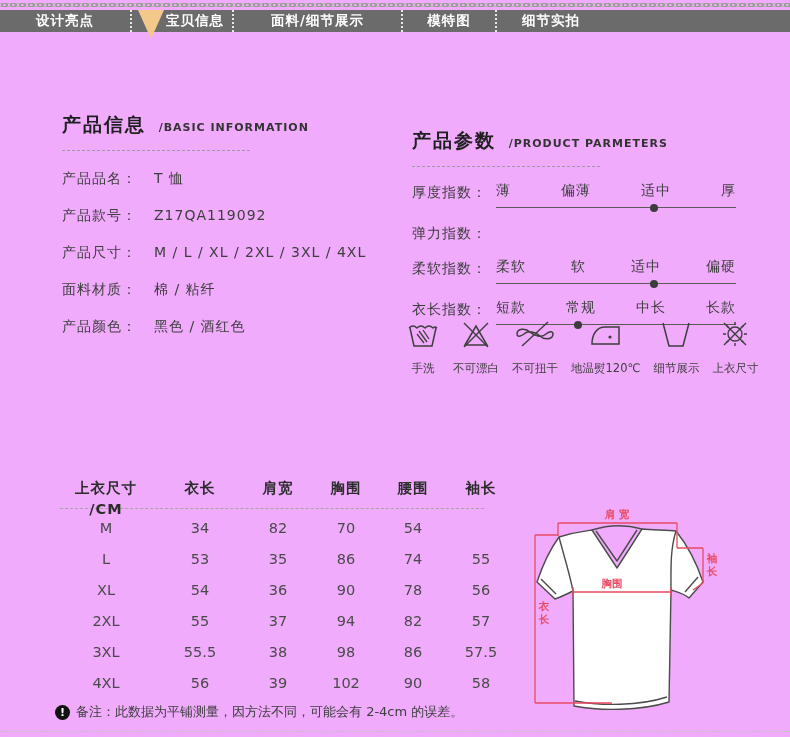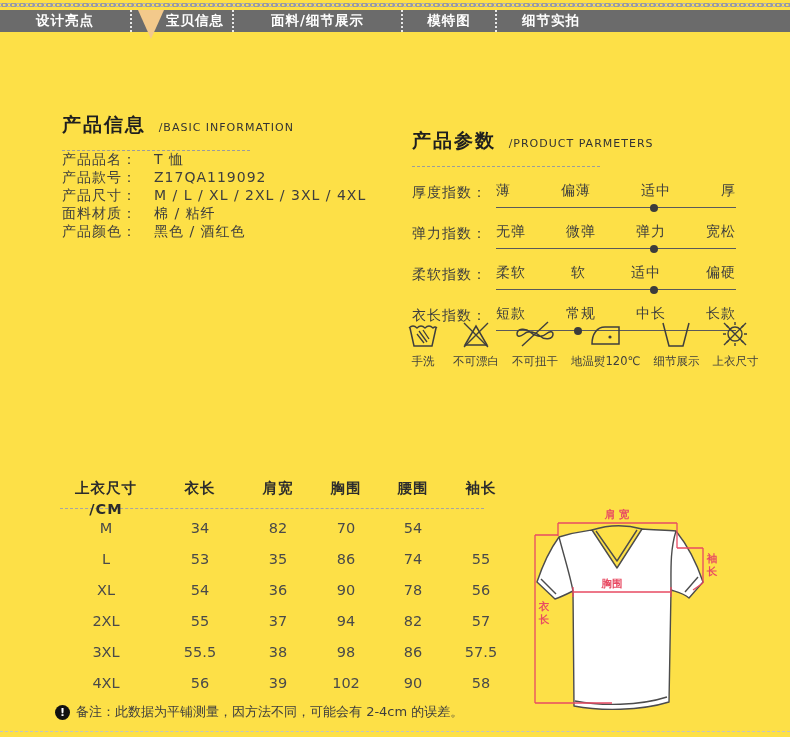--- a/index.html
+++ b/index.html
@@ -1,16 +1,16 @@
 <!DOCTYPE html>
 <html><head>
 <meta charset="utf-8">
 <style>
   html,body{margin:0;padding:0;background:#fff;}
-  .page{position:relative;width:790px;height:737px;background:#fde047;overflow:hidden;
+  .page{position:relative;width:790px;height:737px;background:#f0abfc;overflow:hidden;
         font-family:"DejaVu Sans","Liberation Sans",sans-serif;color:#3e3e3e;}
 
   
   .chain{position:absolute;left:0;top:0;width:790px;height:10px;
     background-image:
       radial-gradient(ellipse 4.5px 3px at 4.5px 5px, rgba(255,255,255,0) 38%, #9b9b9b 42%, #9b9b9b 72%, rgba(255,255,255,0) 76%),
       radial-gradient(ellipse 4.5px 3px at 4.5px 5px, rgba(255,255,255,0) 38%, #b3b3b3 42%, #b3b3b3 72%, rgba(255,255,255,0) 76%);
     background-size:9px 10px,9px 10px;background-position:0 0,4px 0;background-repeat:repeat-x,repeat-x;}
 
   
@@ -19,41 +19,41 @@
     color:#fff;font-size:13.5px;font-weight:bold;letter-spacing:1px;cursor:pointer;}
   .nav-tab.sep{border-right:2px dotted rgba(255,255,255,.85);}
   .nav-tab .tri{position:absolute;left:6px;top:0;width:0;height:0;
     border-left:13px solid transparent;border-right:13px solid transparent;border-top:29px solid #f3c98b;}
   .nav-tab.active .lbl{margin-left:26px;}
   .nav-fill{flex:1;}
 
   
   .panel{position:absolute;}
   .panel h2{margin:0;font-size:19px;font-weight:bold;color:#1f1f1f;letter-spacing:2px;}
-  .panel h2 .en{font-size:11px;font-weight:normal;color:#333;letter-spacing:1px;margin-left:4px;}
+  .panel h2 .en{font-size:11px;font-weight:bold;color:#333;letter-spacing:1px;margin-left:4px;}
   .dash{border-bottom:1px dashed #9c9c9c;width:188px;margin-top:12px;}
 
   
-  .info-row{display:flex;font-size:14px;color:#3e3e3e;}
+  .info-row{display:flex;margin-top:19px;font-size:14px;color:#3e3e3e;}
   .info-row .lab{width:92px;letter-spacing:1px;}
   .info-row .val{letter-spacing:1px;}
 
   
   .idx-row{display:flex;margin-top:15px;font-size:14px;}
   .idx-lab{width:76px;letter-spacing:1px;padding-top:2px;}
   .idx-track{width:240px;margin-left:8px;}
   .opts{display:flex;justify-content:space-between;letter-spacing:1px;}
   .idx-line{position:relative;height:1px;background:#5a5a5a;margin-top:7px;}
   .idx-dot{position:absolute;top:-3.5px;width:8px;height:8px;border-radius:50%;background:#3c3c3c;margin-left:-4px;}
 
   
   .care-row{position:absolute;left:406px;top:318px;display:flex;align-items:flex-end;gap:13px;}
   .care-item{display:flex;flex-direction:column;align-items:center;}
   .care-item svg{display:block;}
-  .care-lab{font-size:11.5px;color:#3e3e3e;margin-top:4px;white-space:nowrap;}
+  .care-lab{font-size:11.5px;color:#3e3e3e;margin-top:11px;white-space:nowrap;}
 
   
   .size-table{position:absolute;left:56px;top:478px;width:470px;}
   .tgrid{display:grid;grid-template-columns:100px 88px 68px 68px 66px 70px;}
   .tgrid .cell{text-align:center;font-size:14.5px;color:#4a4a4a;height:31px;line-height:31px;}
   .thead .cell{font-weight:bold;color:#2c2c2c;font-size:14.5px;height:24px;line-height:21px;letter-spacing:1px;}
   .tdash{border-bottom:1px dashed #a5a5a5;margin:6px 0 4px 4px;width:424px;}
 
   
   .tee-wrap{position:absolute;left:500px;top:480px;width:290px;height:240px;}
@@ -139,31 +139,20 @@
               <span>适中</span>
               <span>厚</span>
             </div>
             <div class="idx-line">
               <i class="idx-dot" style="left: 66%;"></i>
             </div>
           </div>
         </div>
         <div class="idx-row">
           <span class="idx-lab">弹力指数：</span>
-          <div class="idx-track">
-            <div class="opts">
-              <span>无弹</span>
-              <span>微弹</span>
-              <span>弹力</span>
-              <span>宽松</span>
-            </div>
-            <div class="idx-line">
-              <i class="idx-dot" style="left: 66%;"></i>
-            </div>
-          </div>
         </div>
         <div class="idx-row">
           <span class="idx-lab">柔软指数：</span>
           <div class="idx-track">
             <div class="opts">
               <span>柔软</span>
               <span>软</span>
               <span>适中</span>
               <span>偏硬</span>
             </div>

